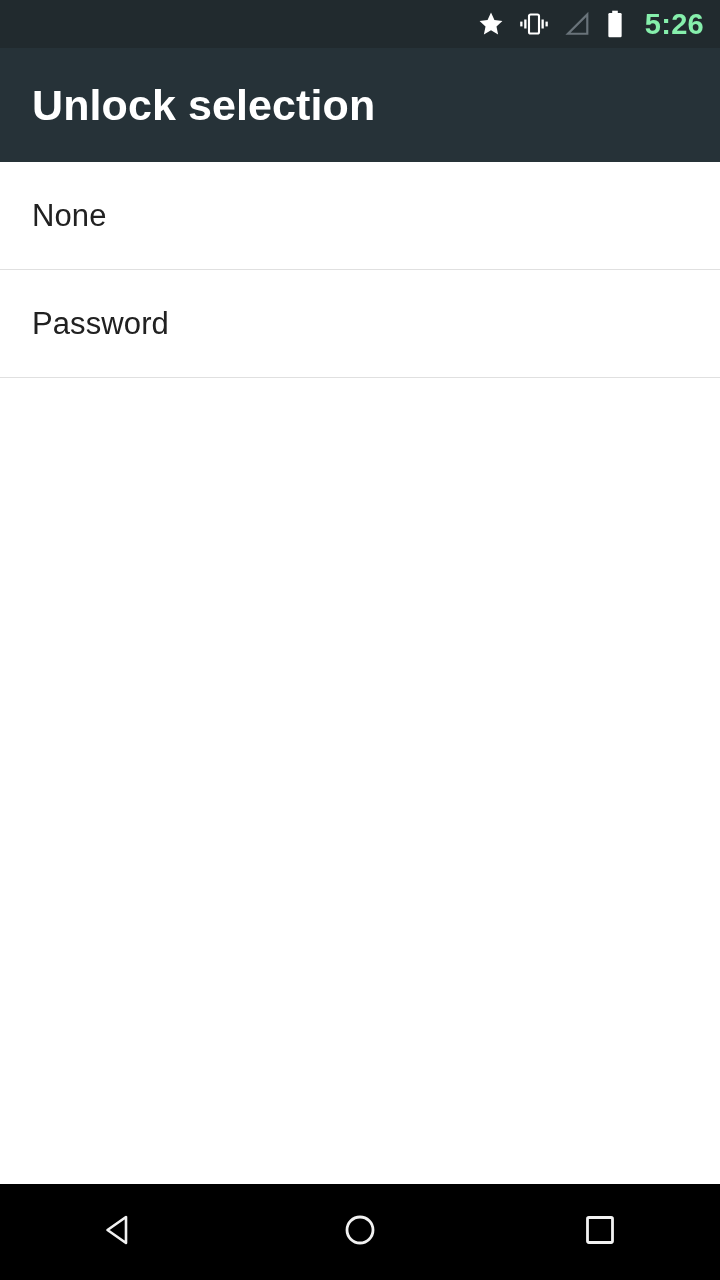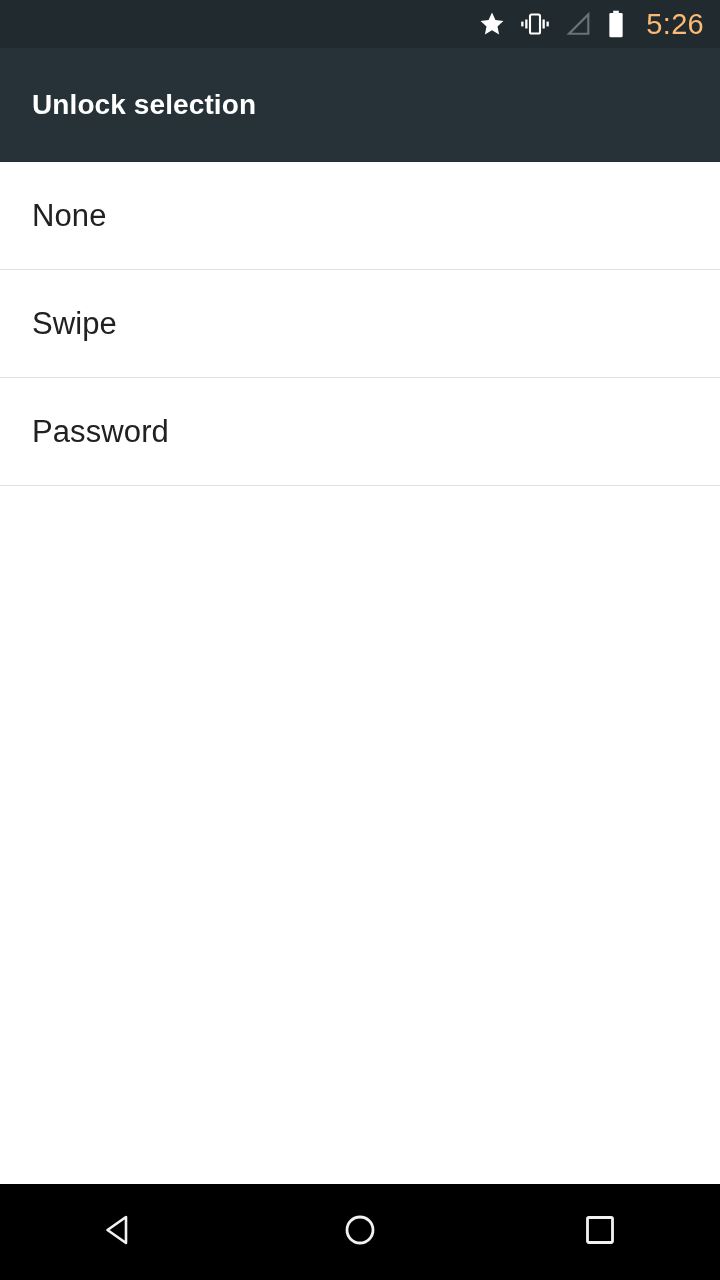--- a/index.html
+++ b/index.html
@@ -14,38 +14,38 @@
   
   #status-bar {
     position:absolute; top:0; left:0;
     width:720px; height:48px;
     background:#212a2e;
     display:flex; align-items:center; justify-content:flex-end;
     padding-right:16px;
   }
   .status-icon { display:flex; align-items:center; justify-content:center; margin-left:14px; }
   #status-clock {
-    color:#fdba74;
+    color:#86efac;
     font-size:29px;
-    font-weight:400;
+    font-weight:700;
     margin-left:20px;
     letter-spacing:0.3px;
     line-height:1;
   }
 
   
   #action-bar {
     position:absolute; top:48px; left:0;
     width:720px; height:114px;
     background:#263238;
     display:flex; align-items:center;
   }
   #action-bar-title {
     color:#ffffff;
-    font-size:28px;
+    font-size:43px;
     font-weight:700;
     padding-left:32px;
     letter-spacing:0.1px;
   }
   #action-bar-shadow {
     position:absolute; top:162px; left:0;
     width:720px; height:7px;
     background:linear-gradient(to bottom, rgba(0,0,0,0.17), rgba(0,0,0,0));
     pointer-events:none;
   }
@@ -131,23 +131,20 @@
   <span id="action-bar-title">Unlock selection</span>
 </div>
 <div id="action-bar-shadow"></div>
 
 <div id="options-list">
 
   <div class="list-item">
     <span class="list-item-label">None</span>
   </div>
 
-  <div class="list-item">
-    <span class="list-item-label">Swipe</span>
-  </div>
 
 
 
   <div class="list-item">
     <span class="list-item-label">Password</span>
   </div>
 
 </div>
 
 <div id="content-empty-area"></div>

